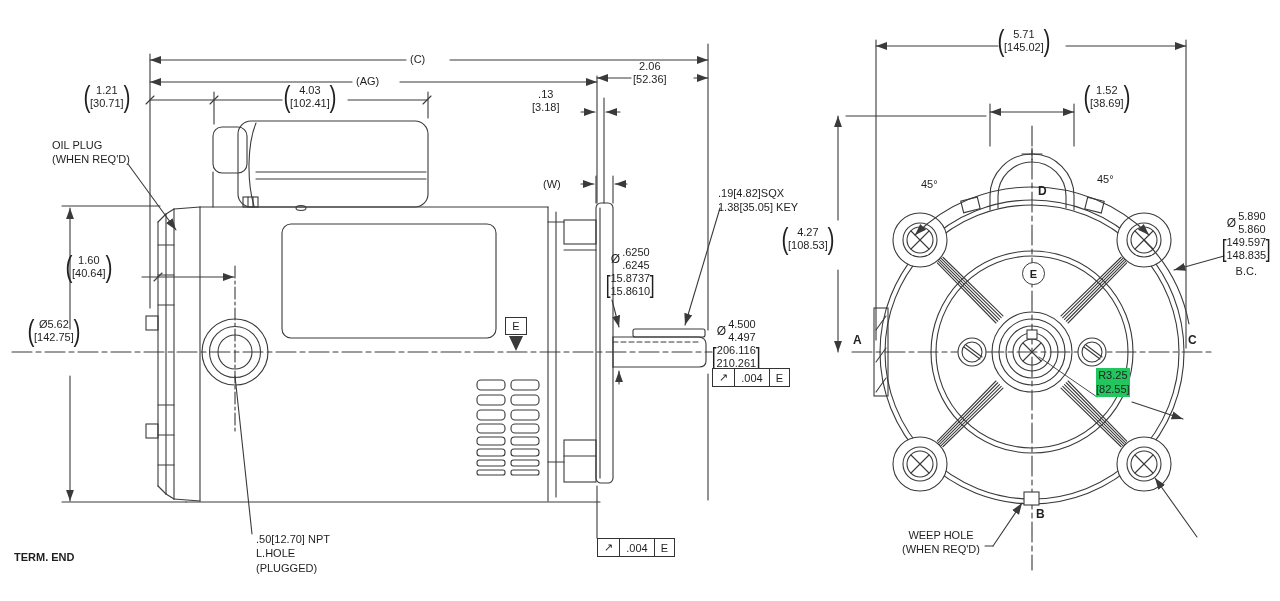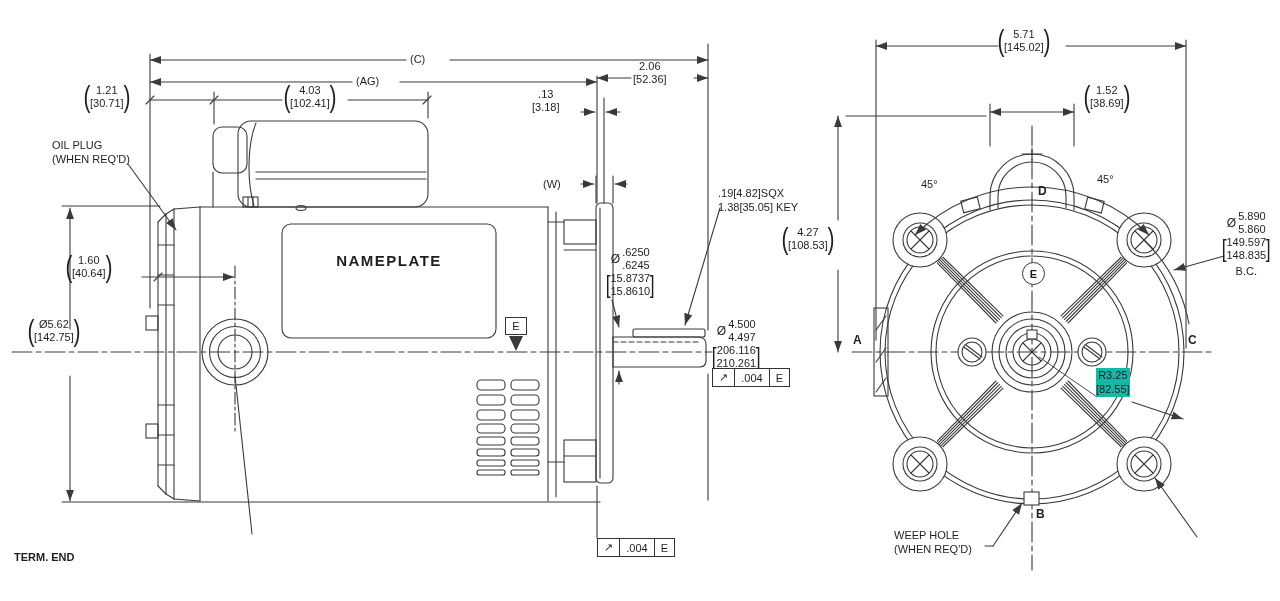--- a/index.html
+++ b/index.html
@@ -1,20 +1,20 @@
 <!DOCTYPE html>
 <html><head>
 <meta charset="utf-8">
 <style>
   html,body{margin:0;padding:0;background:#fff;}
   .wrap{position:relative;width:1280px;height:601px;background:#ffffff;overflow:hidden;
         font-family:"Liberation Sans",sans-serif;color:#1f1f1f;}
   .wrap svg{position:absolute;left:0;top:0;}
   .lbl{position:absolute;font-size:11px;line-height:1.3;white-space:pre;}
-  .lbl.right{text-align:left;}
+  .lbl.right{text-align:center;}
   .lbl.ctr{text-align:center;}
   .letter{position:absolute;font-size:12px;font-weight:bold;}
   .dim{position:absolute;display:flex;align-items:center;}
   .stk{display:flex;flex-direction:column;align-items:center;font-size:11px;line-height:1.18;}
   .p{font-size:30px;font-weight:200;line-height:.85;transform:scaleX(.7);margin:0 -2px;}
   .br{font-size:23px;font-weight:200;line-height:.9;transform:scaleX(.75);margin:0 -1px;}
   .dia{font-size:12px;margin-right:2px;}
   .callout{position:absolute;display:flex;flex-direction:column;align-items:center;}
   .fcf{position:absolute;display:flex;border:1.4px solid #333;background:#fff;height:19px;box-sizing:border-box;}
   .fcf span{display:flex;align-items:center;justify-content:center;font-size:11px;
@@ -330,21 +330,20 @@
   <span class="p">(</span>
   <span class="stk">
         <span>Ø5.62</span>
         <span>[142.75]</span>
       </span>
   <span class="p">)</span>
 </div>
 
 <div class="lbl" style="left:52px;top:138px"><span>OIL PLUG</span><br><span>(WHEN REQ'D)</span></div>
 
-<div class="nameplate" style="left:282px;top:252px;width:214px">NAMEPLATE</div>
 
 <div class="dflag" style="left:505px;top:317px">E</div>
 
 <div class="callout" style="left:606px;top:246px">
   <span class="dim" style="position:static">
     <span class="dia">Ø</span>
     <span class="stk">
           <span>.6250</span>
           <span>.6245</span>
         </span>
@@ -384,20 +383,21 @@
   <span>.004</span>
   <span>E</span>
 </div>
 
 <div class="fcf" style="left:597px;top:538px">
   <span>↗</span>
   <span>.004</span>
   <span>E</span>
 </div>
 
+<div class="lbl" style="left:256px;top:532px"><span>.50[12.70] NPT</span><br><span>L.HOLE</span><br><span>(PLUGGED)</span></div>
 
 <div class="lbl" style="left:14px;top:550px;font-weight:bold">TERM. END</div>
 
 <div class="dim" style="left:998px;top:28px">
   <span class="p">(</span>
   <span class="stk">
         <span>5.71</span>
         <span>[145.02]</span>
       </span>
   <span class="p">)</span>
@@ -442,18 +442,18 @@
     <span class="br">[</span>
     <span class="stk">
           <span>149.597</span>
           <span>148.835</span>
         </span>
     <span class="br">]</span>
   </span>
   <span style="font-size:11px;margin-top:3px">B.C.</span>
 </div>
 
-<div class="lbl ctr" style="left:1096px;top:368px;background:#14b8a6"><span>R3.25</span><br><span>[82.55]</span></div>
+<div class="lbl ctr" style="left:1096px;top:368px;background:#22c55e"><span>R3.25</span><br><span>[82.55]</span></div>
 
 <div class="lbl right" style="left:894px;top:528px;width:94px"><span>WEEP HOLE</span><br><span>(WHEN REQ'D)</span></div>
 
 
 </div>
 
 </body></html>

